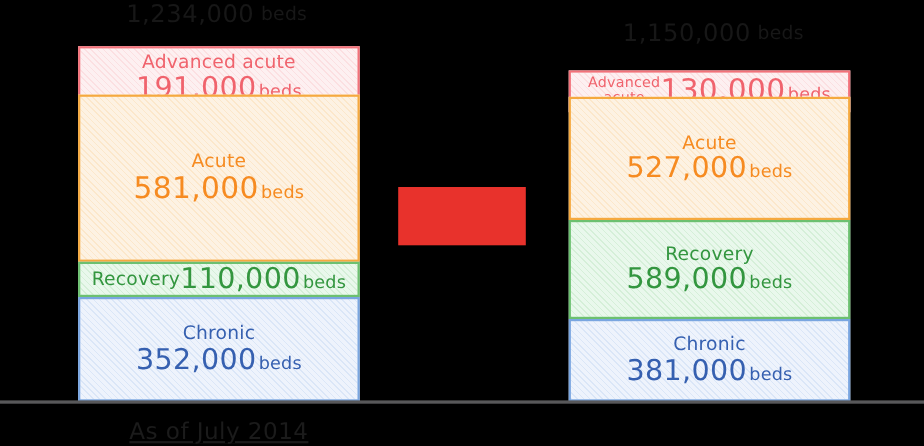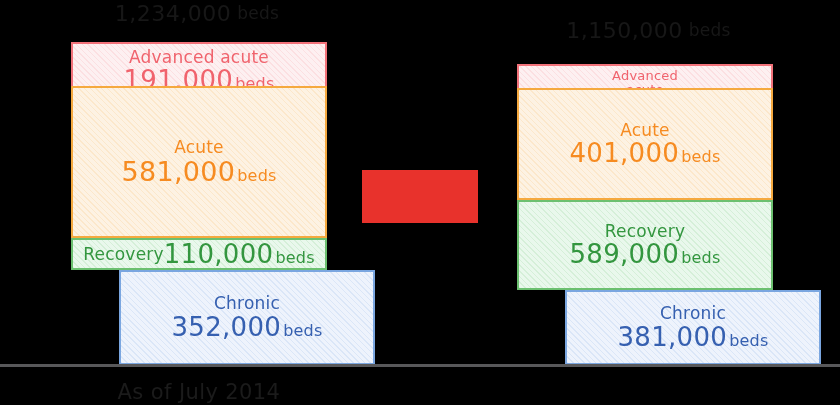--- a/index.html
+++ b/index.html
@@ -164,21 +164,20 @@
   .sch-blue {
     border: 2px solid #7aa6e0;
     background-color: #eef3fc;
     background-image: repeating-linear-gradient(
       45deg,
       rgba(122,166,224,0.17) 0px,
       rgba(122,166,224,0.17) 1px,
       rgba(255,255,255,0) 1px,
       rgba(255,255,255,0) 4px);
     color: #3660b0;
-    margin-left: 48px;
   }
 
   
   .arrow {
     position: absolute;
     left: 362px;
     top: 170px;
     width: 116px;
     height: 53px;
     background: #e8322c;
@@ -190,21 +189,21 @@
     top: 378px;
     height: 27px;
     display: flex;
     align-items: center;
     justify-content: center;
     font-size: 21px;
     color: #1b1b1b;
     letter-spacing: 0.4px;
     white-space: nowrap;
   }
-  .caption.left  { left: 71px;  width: 256px; }
+  .caption.left  { left: 71px;  width: 256px; text-decoration: underline; }
   .caption.right { left: 517px; width: 256px; }
 </style>
 </head>
 <body>
 
 <div class="stage">
 
   <div class="total-bar left">
     <span class="total-num">1,234,000</span>
     <span class="total-unit">beds</span>
@@ -258,28 +257,31 @@
   </div>
 
   <div class="column right">
 
     <div class="seg sch-pink" style="top:50px; height:38px;">
       <div class="seg-inner inline">
         <span class="seg-label small">
           <span>Advanced</span><br>
           <span>acute</span>
         </span>
+        <span class="seg-value">
+          <span class="seg-num big">130,000</span><span class="seg-unit">beds</span>
+        </span>
       </div>
     </div>
 
     <div class="seg sch-orange" style="top:88px; height:112px;">
       <div class="seg-inner">
         <span class="seg-label">Acute</span>
         <span class="seg-value">
-          <span class="seg-num">401,000</span><span class="seg-unit">beds</span>
+          <span class="seg-num">527,000</span><span class="seg-unit">beds</span>
         </span>
       </div>
     </div>
 
     <div class="seg sch-green" style="top:200px; height:90px;">
       <div class="seg-inner">
         <span class="seg-label">Recovery</span>
         <span class="seg-value">
           <span class="seg-num">589,000</span><span class="seg-unit">beds</span>
         </span>

